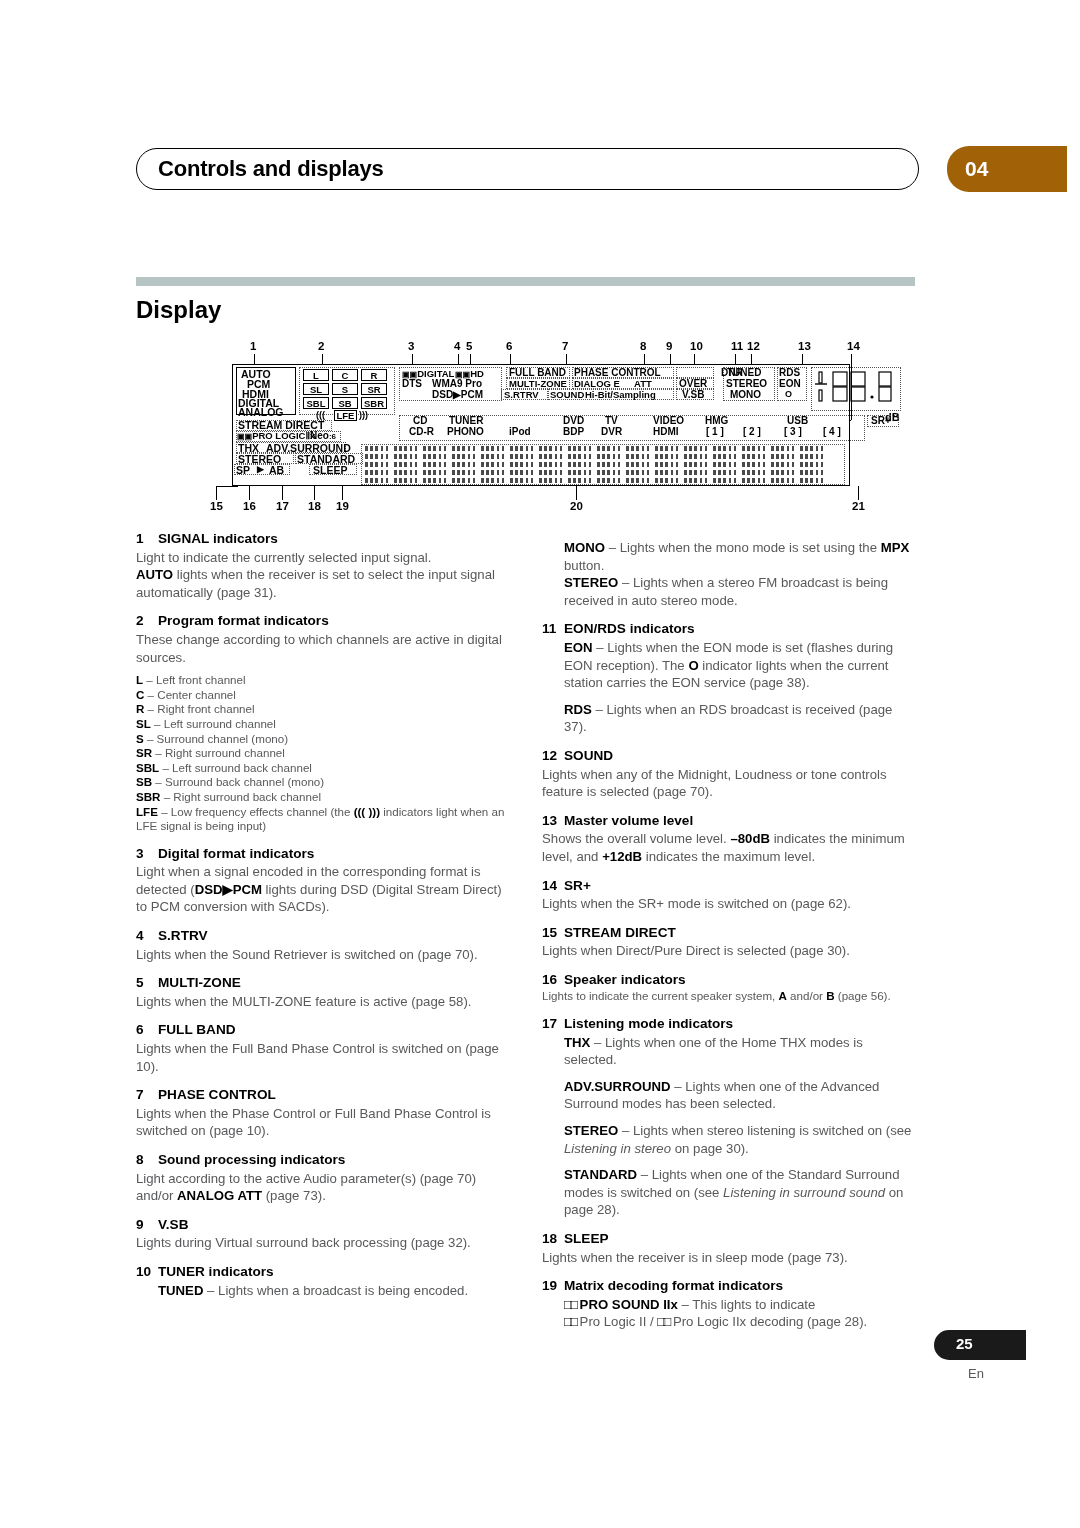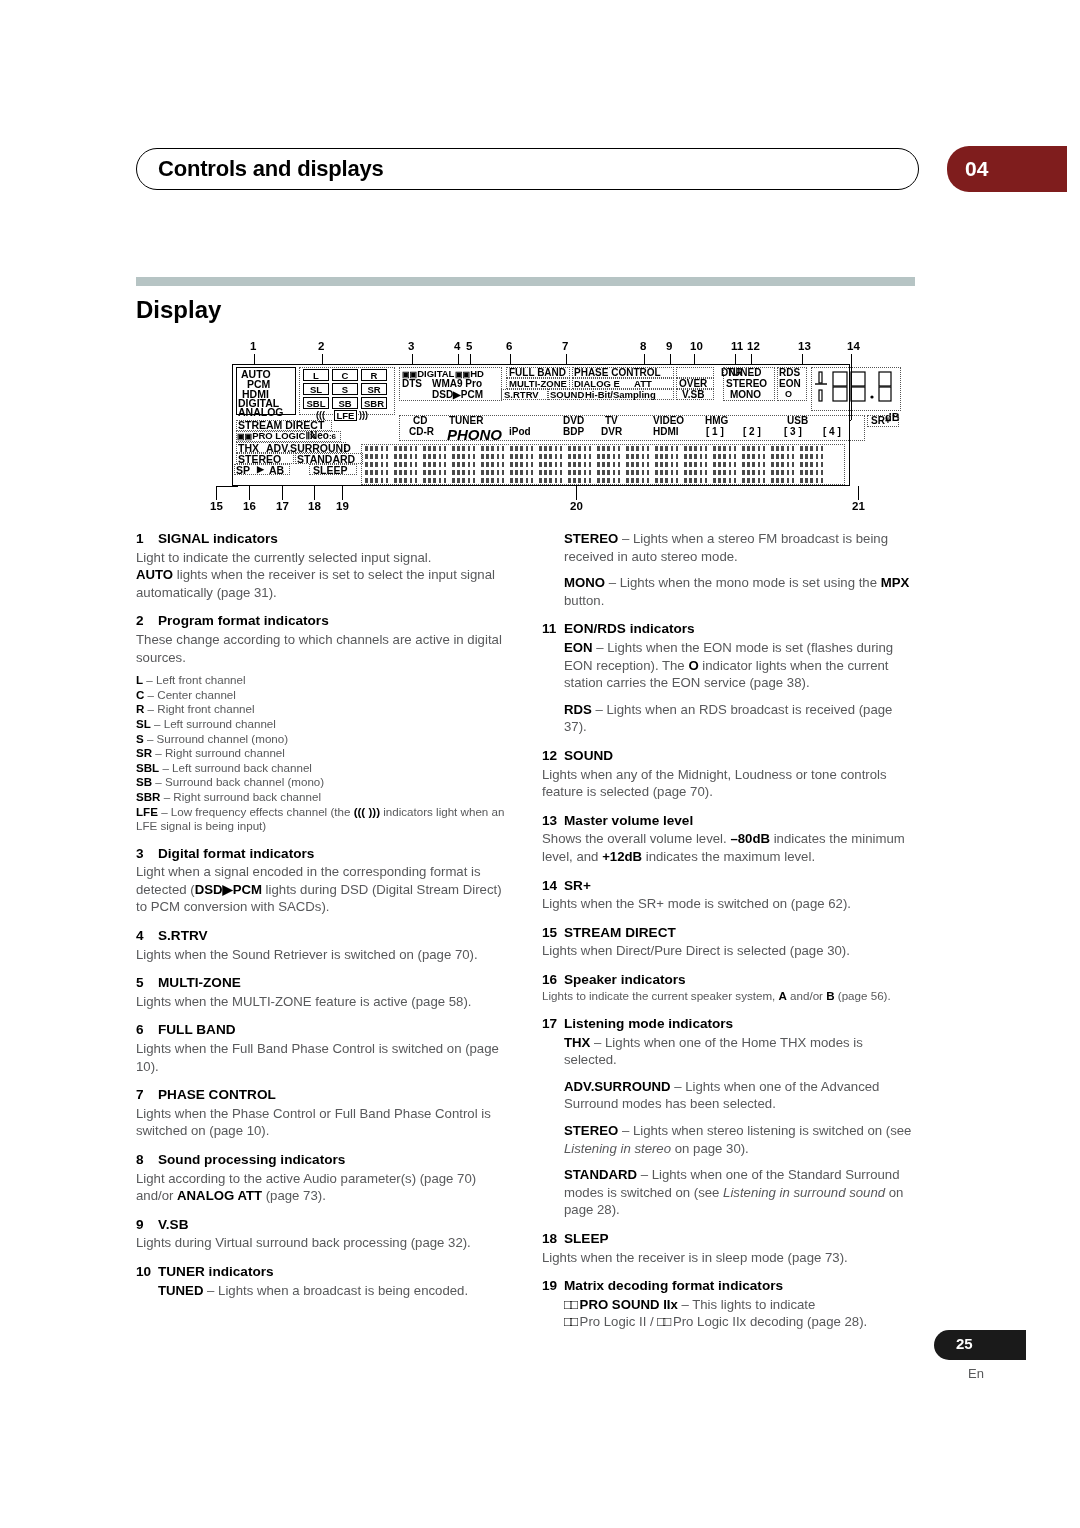--- a/index.html
+++ b/index.html
@@ -18,21 +18,21 @@
   .header-pill {
     position:absolute; left:0; top:0; width:783px; height:42px;
     border:1.6px solid #000; border-radius:21px; background:#fff;
   }
   .header-title {
     position:absolute; left:22px; top:8px;
     font-size:22px; font-weight:bold; letter-spacing:-0.2px; color:#000;
   }
   .chapter-tab {
     position:absolute; left:811px; top:-2px; width:120px; height:46px;
-    background:#7f1d1d; border-radius:22px 0 0 22px;
+    background:#a16207; border-radius:22px 0 0 22px;
   }
   .chapter-num {
     position:absolute; left:18px; top:11px;
     color:#fff; font-size:21px; font-weight:bold;
   }
 
   
   .rule-bar { position:absolute; left:136px; top:277px; width:779px; height:9px; background:#b6c4c4; }
   .section-title { position:absolute; left:136px; top:296px; font-size:24px; font-weight:bold; color:#000; }
 
@@ -236,21 +236,21 @@
     </svg>
     <div class="lbl" style="left:652px; top:46px; font-size:11px;">dB</div>
 
     <div class="seg" style="left:634px; top:50px; width:32px; height:12px; border-style:dotted;"></div>
     <div class="lbl" style="left:638px; top:50px; font-size:10px;">SR+</div>
 
     <div class="seg" style="left:166px; top:50px; width:466px; height:26px;"></div>
     <div class="lbl" style="left:180px; top:50px; font-size:10px;">CD</div>
     <div class="lbl" style="left:176px; top:61px; font-size:10px;">CD-R</div>
     <div class="lbl" style="left:216px; top:50px; font-size:10px;">TUNER</div>
-    <div class="lbl" style="left:214px; top:61px; font-size:15px;font-style:italic;">PHONO</div>
+    <div class="lbl" style="left:214px; top:61px; font-size:10px;">PHONO</div>
     <div class="lbl" style="left:276px; top:61px; font-size:10px;">iPod</div>
     <div class="lbl" style="left:330px; top:50px; font-size:10px;">DVD</div>
     <div class="lbl" style="left:330px; top:61px; font-size:10px;">BDP</div>
     <div class="lbl" style="left:372px; top:50px; font-size:10px;">TV</div>
     <div class="lbl" style="left:368px; top:61px; font-size:10px;">DVR</div>
     <div class="lbl" style="left:420px; top:50px; font-size:10px;">VIDEO</div>
     <div class="lbl" style="left:420px; top:61px; font-size:10px;">HDMI</div>
     <div class="lbl" style="left:472px; top:50px; font-size:10px;">HMG</div>
     <div class="lbl" style="left:473px; top:61px; font-size:10px;">[ 1 ]</div>
     <div class="lbl" style="left:510px; top:50px; font-size:10px;margin-left:44px;">USB</div>
@@ -420,22 +420,22 @@
 
   <div class="item-head">
     <span class="item-num">10</span>
     <span>TUNER indicators</span>
   </div>
   <p class="item-body indent"><b>TUNED</b><span> – Lights when a broadcast is being encoded.</span></p>
 </div>
 
 <div class="col col-right">
 
+  <p class="item-body indent gap"><b>MONO</b><span> – Lights when the mono mode is set using the </span><b>MPX</b><span> button.</span></p>
   <p class="item-body indent"><b>STEREO</b><span> – Lights when a stereo FM broadcast is being received in auto stereo mode.</span></p>
-  <p class="item-body indent gap"><b>MONO</b><span> – Lights when the mono mode is set using the </span><b>MPX</b><span> button.</span></p>
 
   <div class="item-head">
     <span class="item-num">11</span>
     <span>EON/RDS indicators</span>
   </div>
   <p class="item-body indent"><b>EON</b><span> – Lights when the EON mode is set (flashes during EON reception). The </span><b>O</b><span> indicator lights when the current station carries the EON service (page 38).</span></p>
   <p class="item-body indent gap"><b>RDS</b><span> – Lights when an RDS broadcast is received (page 37).</span></p>
 
   <div class="item-head">
     <span class="item-num">12</span>

